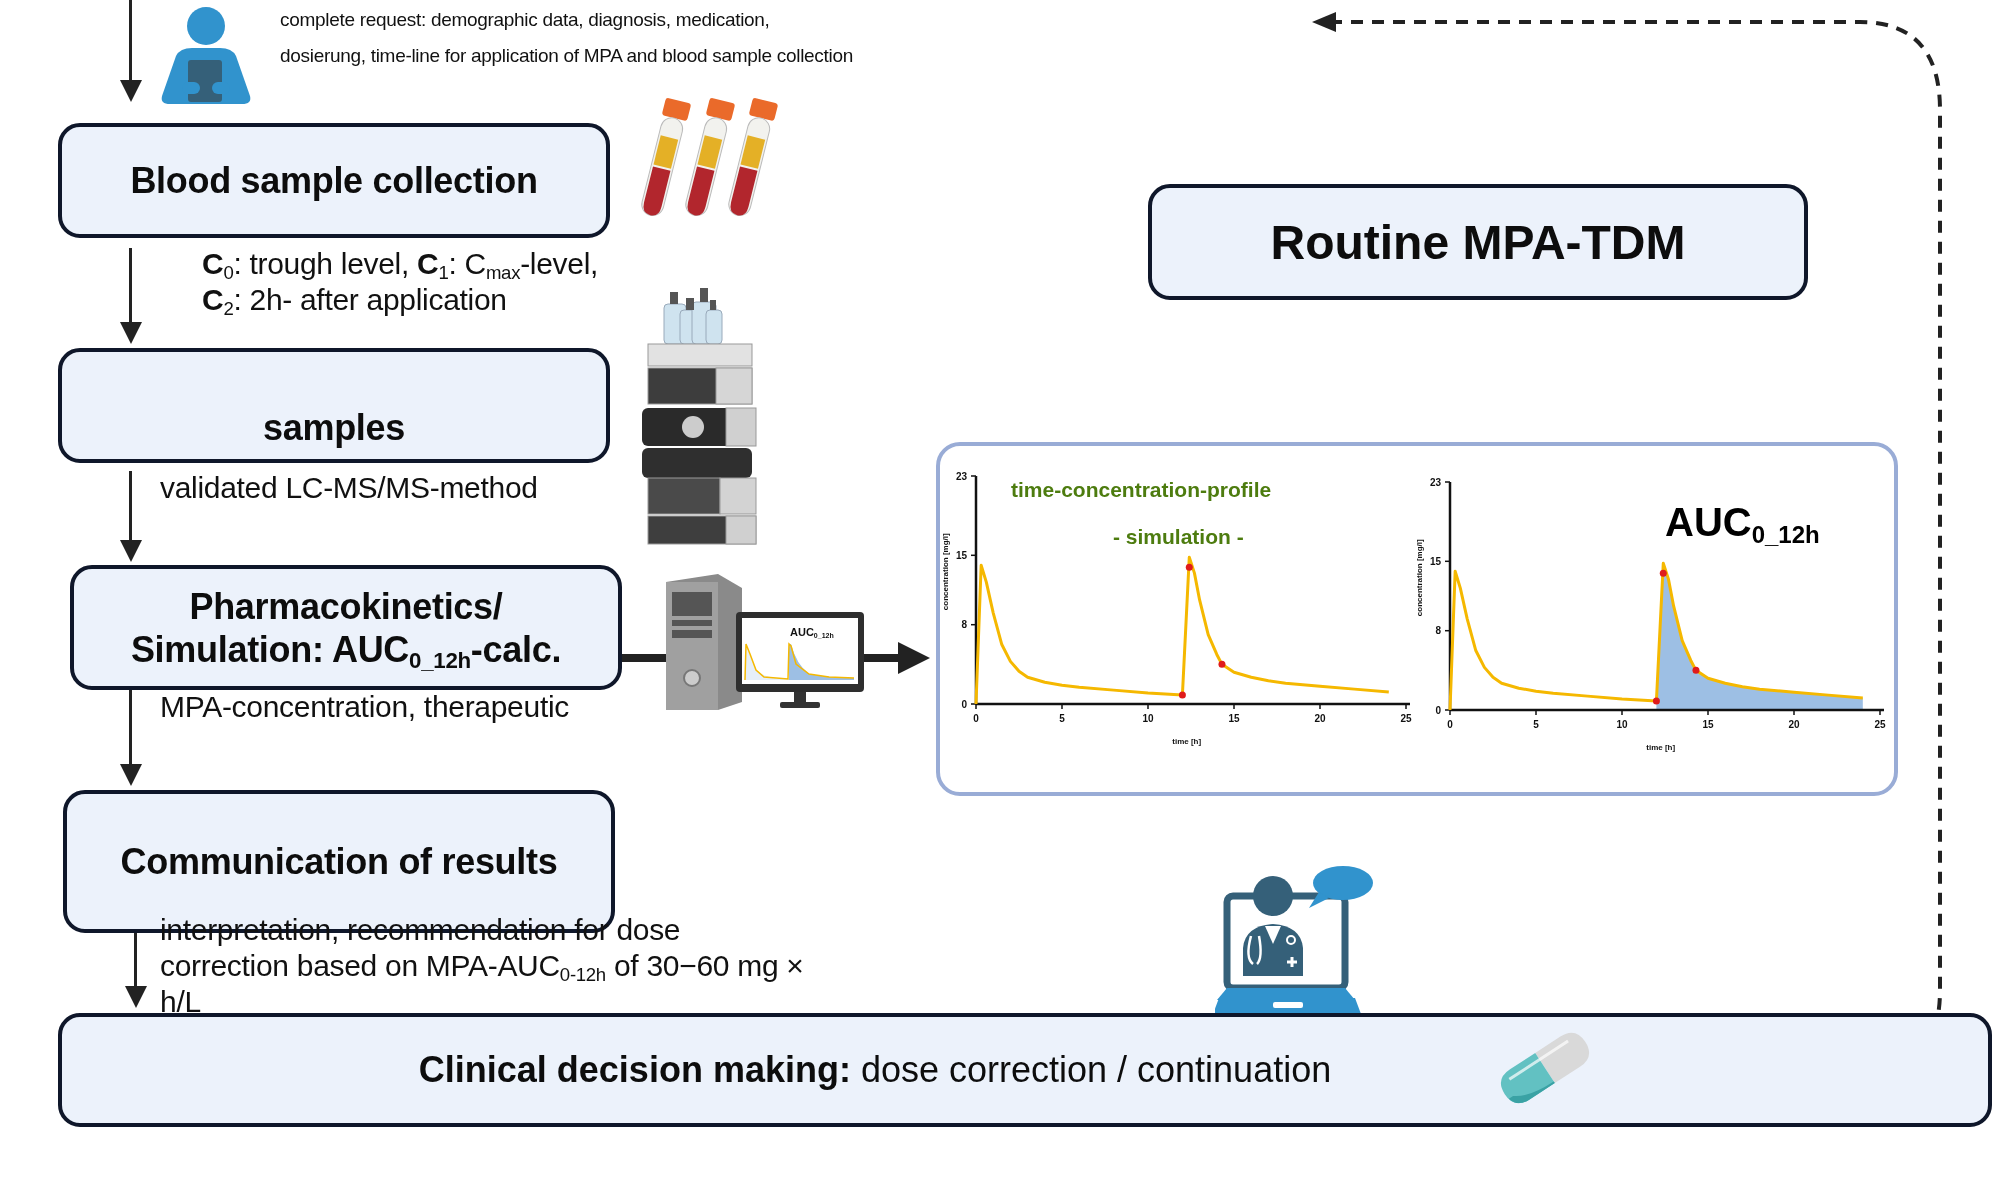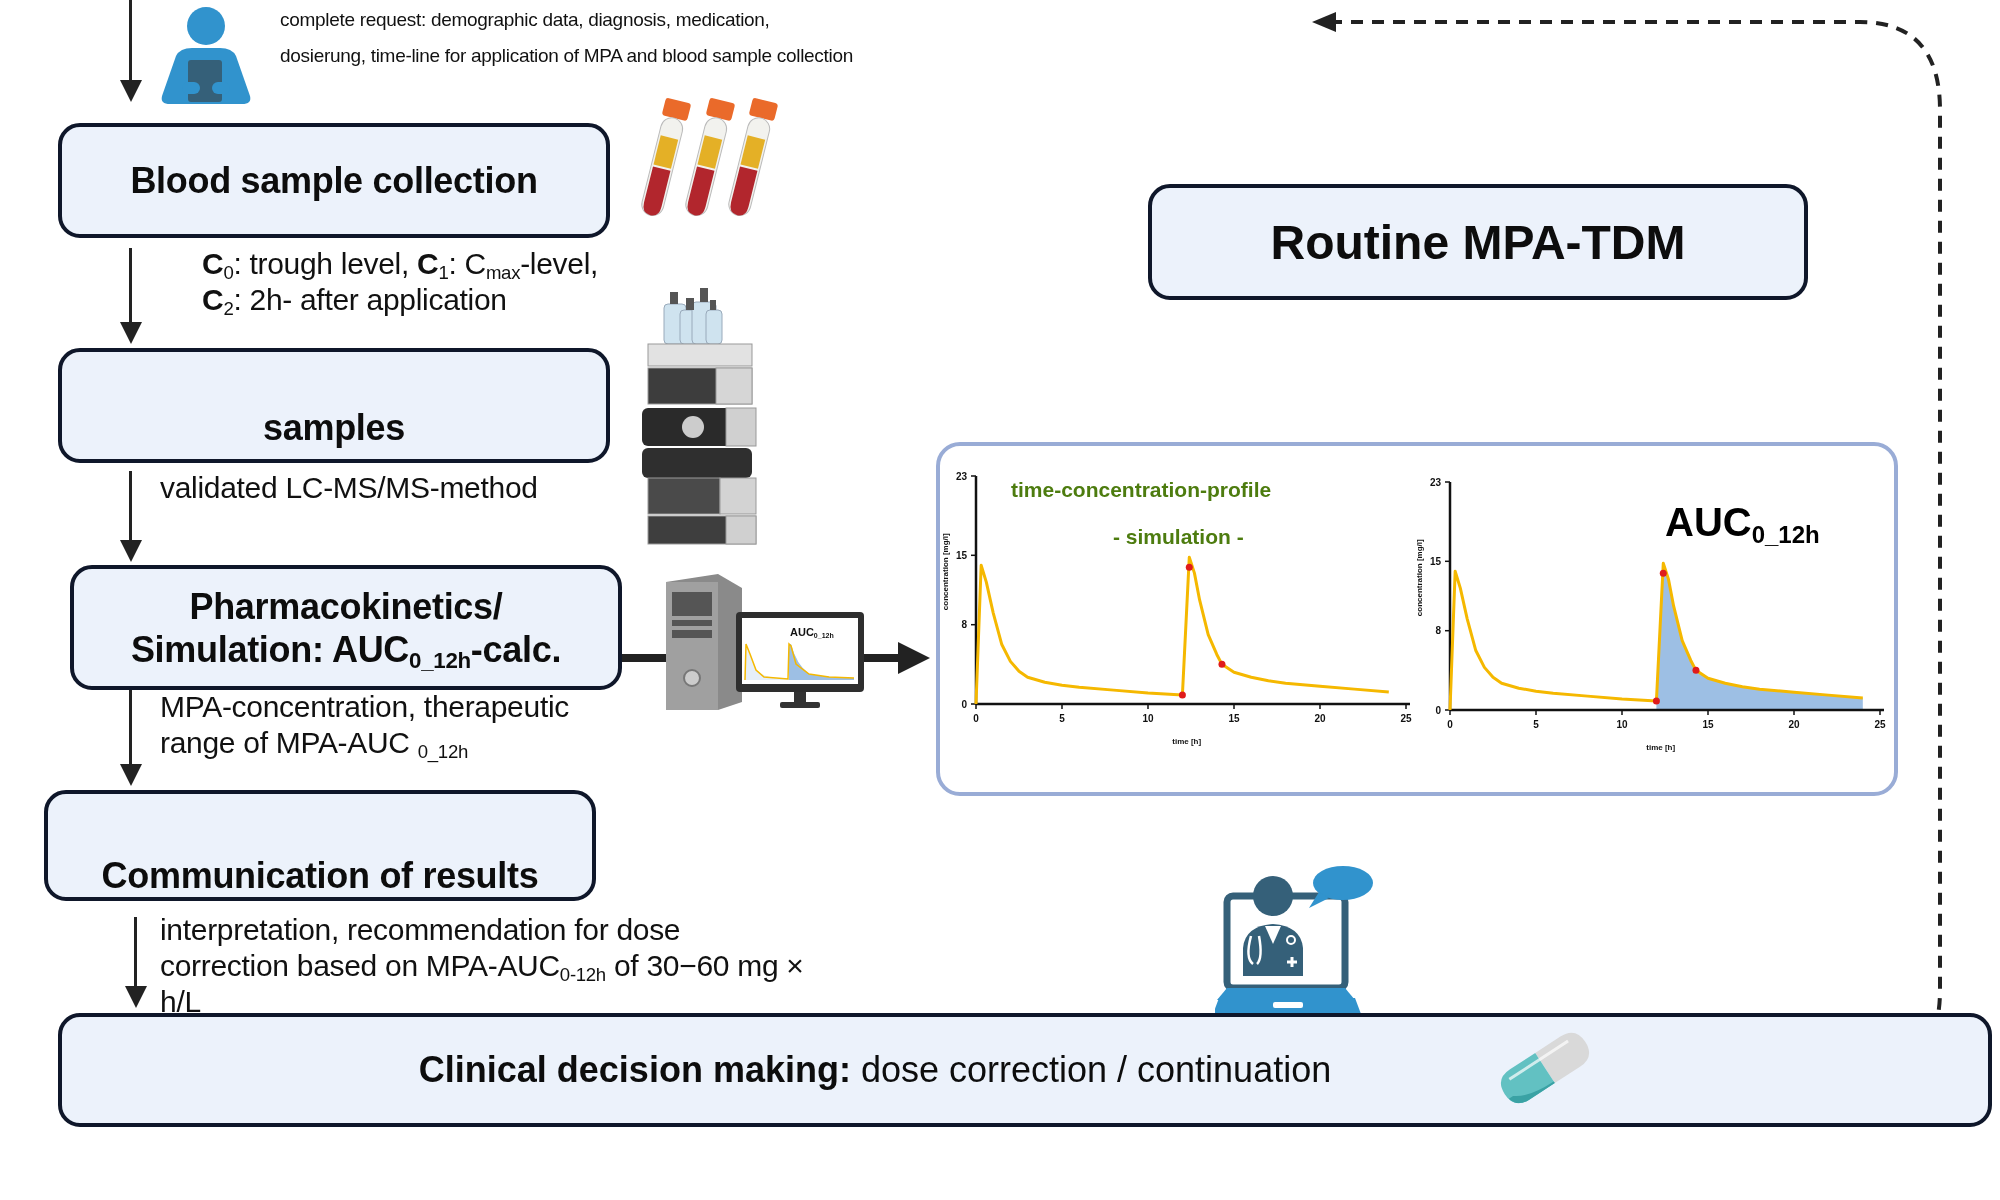--- a/index.html
+++ b/index.html
@@ -148,24 +148,23 @@
   <path d="M81 106 L82 70 Q86 82 92 96 Q100 104 120 105 L125 105 L125 70 L127 70 Q132 90 145 100 Q165 104 190 104 L190 106 Z" fill="#9dbfe4" opacity="0.25"></path>
   <path d="M125 106 L125 70 L127 70 Q132 90 145 100 Q165 104 190 104 L190 106 Z" fill="#9dbfe4"></path>
   <polyline points="81,106 82,70 86,80 92,96 100,103 124,105 125,70 127,72 132,90 145,100 165,103 190,104" fill="none" stroke="#f5b800" stroke-width="1.5"></polyline>
   <text x="126" y="62" font-size="11" font-weight="bold" font-family="Liberation Sans, sans-serif" fill="#111">AUC<tspan font-size="7" dy="2">0_12h</tspan></text>
   <rect x="130" y="118" width="12" height="12" fill="#333"></rect>
   <rect x="116" y="128" width="40" height="6" rx="2" fill="#333"></rect>
 </svg>
 
 <div class="note" style="left:160px; top:689px;">
   <div>MPA-concentration, therapeutic</div>
-  <div><span>range of MPA-AUC </span><sub>0_12h</sub></div>
-</div>
-
-<div class="box" style="left:44px; top:790px; width:552px; height:111px;align-items:flex-end;">
+</div>
+
+<div class="box" style="left:63px; top:790px; width:552px; height:143px;">
   <span class="t">Communication of results</span>
 </div>
 
 <div class="note" style="left:160px; top:912px;">
   <div>interpretation, recommendation for dose</div>
   <div><span>correction based on MPA-AUC</span><sub>0-12h</sub><span> of 30−60 mg ×</span></div>
   <div>h/L</div>
 </div>
 
 <div class="box" style="left:1100px; top:184px; width:660px; height:116px;margin-left:48px;">

